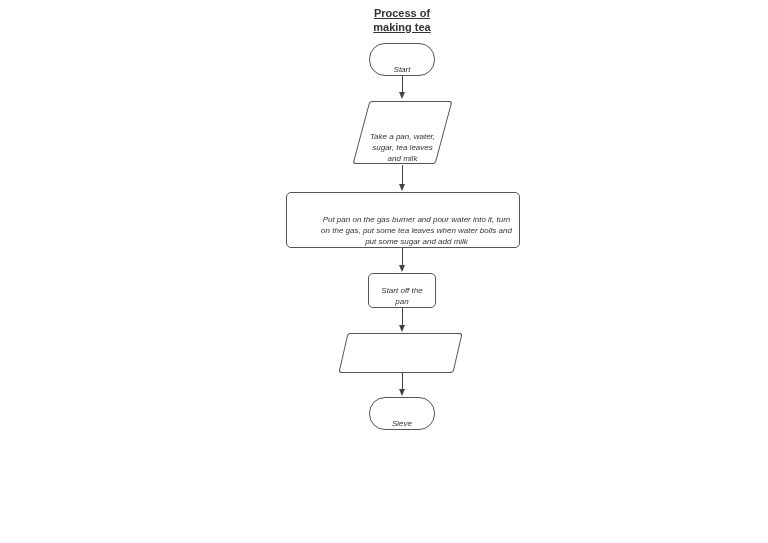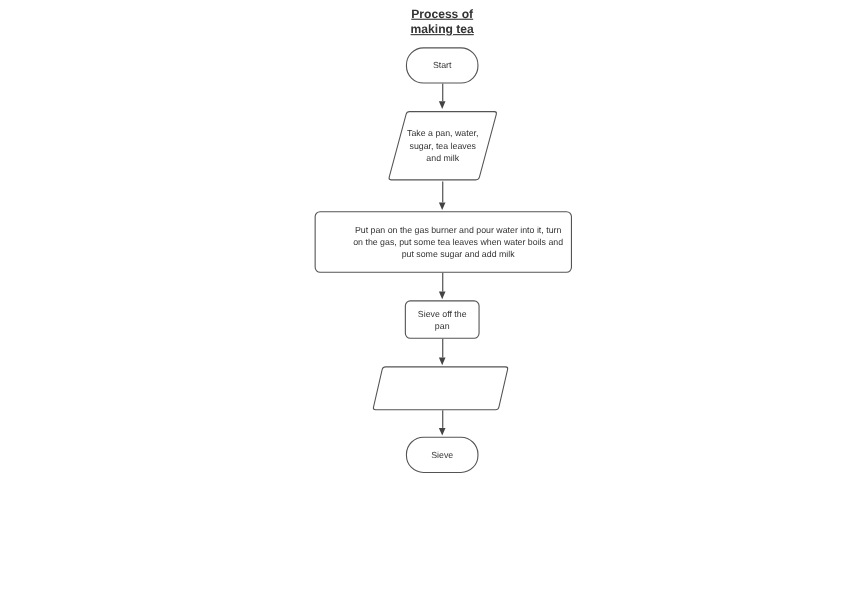--- a/index.html
+++ b/index.html
@@ -12,22 +12,22 @@
   .canvas { position:absolute; left:0; top:0; width:768px; height:543px; background:#ffffff; }
 
   .title {
     position:absolute; left:332px; top:7px; width:140px;
     text-align:center; font-size:11px; font-weight:bold;
     line-height:13.5px; color:#333333;
     text-decoration:underline; white-space:pre-line;
   }
 
   .node {
-    position:absolute; display:flex; align-items:center; justify-content:center;
-    text-align:center; font-size:8px; line-height:11px; color:#333333;
+    position:absolute; display:flex; align-items:flex-end; justify-content:center;
+    text-align:center; font-size:8px; line-height:11px; color:#333333;font-style:italic;
   }
   .node .label { white-space:pre-line; position:relative; z-index:1; padding:0 2px; }
 
   .terminator { border:1px solid #545454; border-radius:16px; background:#ffffff; }
   .process   { border:1px solid #545454; border-radius:5px;  background:#ffffff; }
 
   .parallelogram { background:transparent; }
   .parallelogram .pshape {
     position:absolute; inset:0; border:1px solid #545454;
     border-radius:3px; background:#ffffff;
@@ -93,21 +93,21 @@
 on the gas, put some tea leaves when water boils and
 put some sugar and add milk</span>
   </div>
 
   <div class="arrow" id="a-3">
     <div class="line"></div>
     <div class="head"></div>
   </div>
 
   <div class="node process" id="n-takeoff">
-    <span class="label">Sieve off the
+    <span class="label">Start off the
 pan</span>
   </div>
 
   <div class="arrow" id="a-4">
     <div class="line"></div>
     <div class="head"></div>
   </div>
 
   <div class="node parallelogram" id="n-sieve">
     <div class="pshape"></div>

